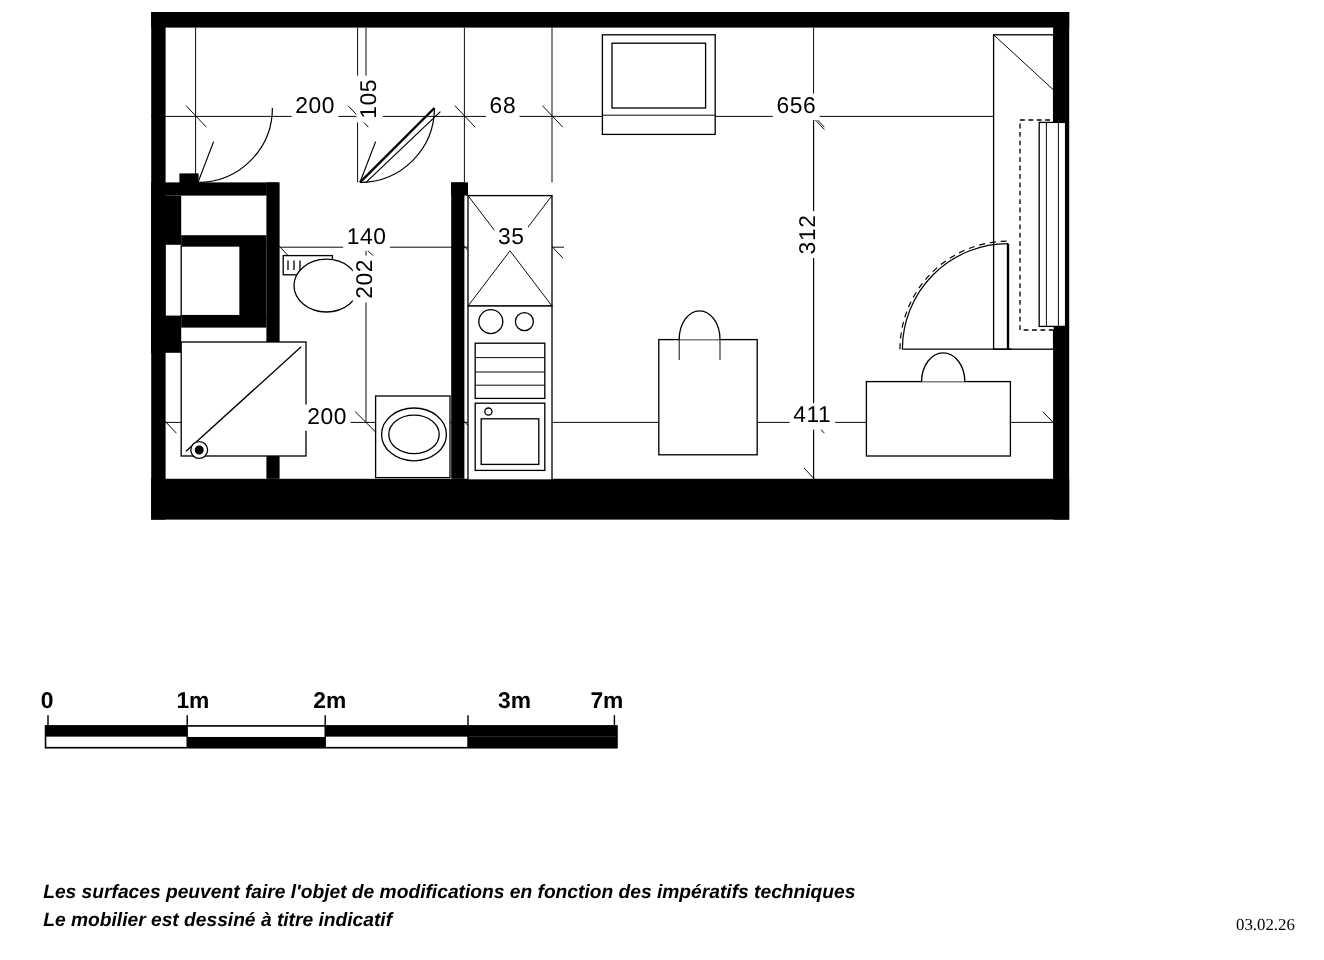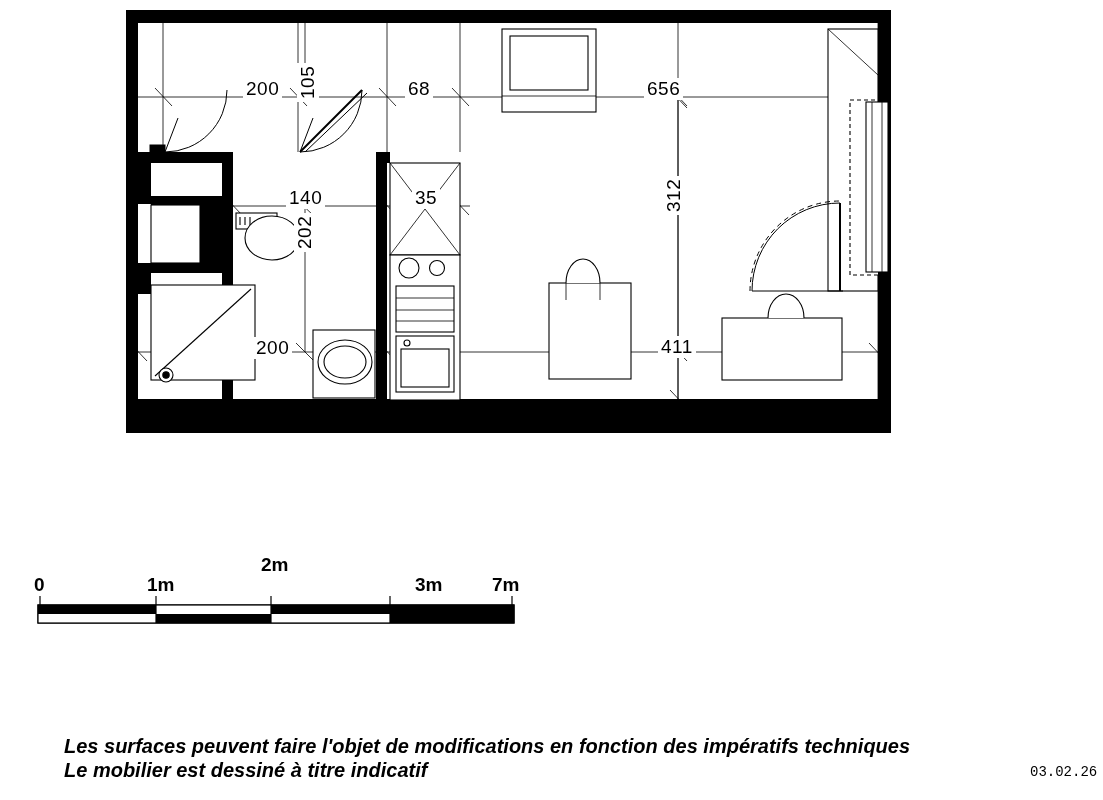--- a/index.html
+++ b/index.html
@@ -14,26 +14,26 @@
     background:#fff;padding:0 3px;white-space:nowrap;
   }
   .dim-label.vert{
     transform:rotate(-90deg);transform-origin:left top;
   }
   .scale-label{
     position:absolute;font-size:19px;font-weight:bold;color:#000;
     font-family:"Liberation Sans", sans-serif;white-space:nowrap;
   }
   .note{
-    position:absolute;font-style:italic;font-weight:bold;font-size:20px;color:#000;
-    font-family:"Liberation Sans", sans-serif;white-space:nowrap;margin-left:28px;
+    position:absolute;font-style:italic;font-weight:bold;font-size:16px;color:#000;
+    font-family:"Liberation Sans", sans-serif;white-space:nowrap;
   }
   .date{
     position:absolute;font-size:14px;color:#000;
-    font-family:Liberation Mono, monospace;white-space:nowrap;
+    font-family:Liberation Serif, serif;white-space:nowrap;
   }
 </style>
 </head>
 <body>
 
 <svg class="plan" viewBox="0 0 1103 800" width="1103" height="800" xmlns="http://www.w3.org/2000/svg">
 
   <g>
 
     <rect x="126" y="10" width="765" height="13" fill="#000"></rect>
@@ -225,19 +225,19 @@
 
   <line x1="40" y1="596" x2="40" y2="605" stroke="#000" stroke-width="1.2"></line>
   <line x1="156" y1="596" x2="156" y2="605" stroke="#000" stroke-width="1.2"></line>
   <line x1="271" y1="596" x2="271" y2="605" stroke="#000" stroke-width="1.2"></line>
   <line x1="390" y1="596" x2="390" y2="605" stroke="#000" stroke-width="1.2"></line>
   <line x1="512" y1="596" x2="512" y2="605" stroke="#000" stroke-width="1.2"></line>
 </svg>
 
 <div class="scale-label" style="left:34px;top:574px;">0</div>
 <div class="scale-label" style="left:147px;top:574px;">1m</div>
-<div class="scale-label" style="left:261px;top:554px;">2m</div>
+<div class="scale-label" style="left:261px;top:574px;">2m</div>
 <div class="scale-label" style="left:375px;top:574px;margin-left:40px;">3m</div>
 <div class="scale-label" style="left:492px;top:574px;">7m</div>
 
 <div class="note" style="left:36px;top:735px;">Les surfaces peuvent faire l'objet de modifications en fonction des impératifs techniques</div>
 <div class="note" style="left:36px;top:759px;">Le mobilier est dessiné à titre indicatif</div>
 <div class="date" style="left:1030px;top:764px;">03.02.26</div>
 
 </body></html>

